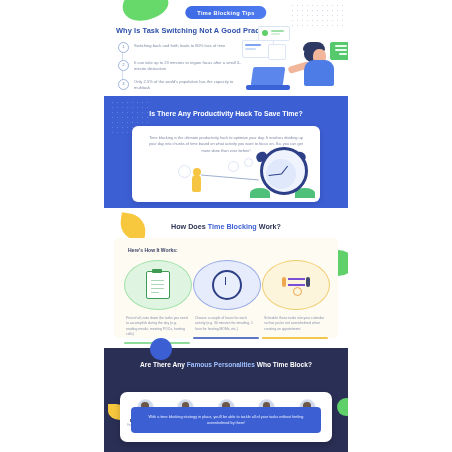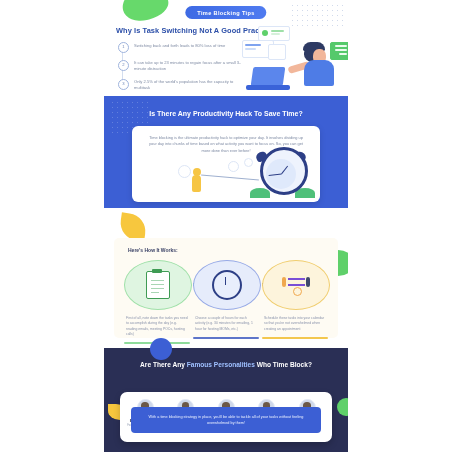--- a/index.html
+++ b/index.html
@@ -254,20 +254,23 @@
           <div class="puller-head"></div>
           <div class="puller-body"></div>
         </div>
       </div>
     </div>
 
     <div class="sec3">
       <div class="blob-yellow"></div>
       <div class="blob-green-r"></div>
 
+      <div class="h-dark">
+        <span>How Does </span><b>Time Blocking</b><span> Work?</span>
+      </div>
 
       <div class="card3">
         <div class="sub3">Here's How It Works:</div>
 
         <div class="steps">
 
           <div class="step">
             <div class="circle c1">
               <div class="ico-clip">
                 <div class="ico-line" style="top:8px;"></div>

